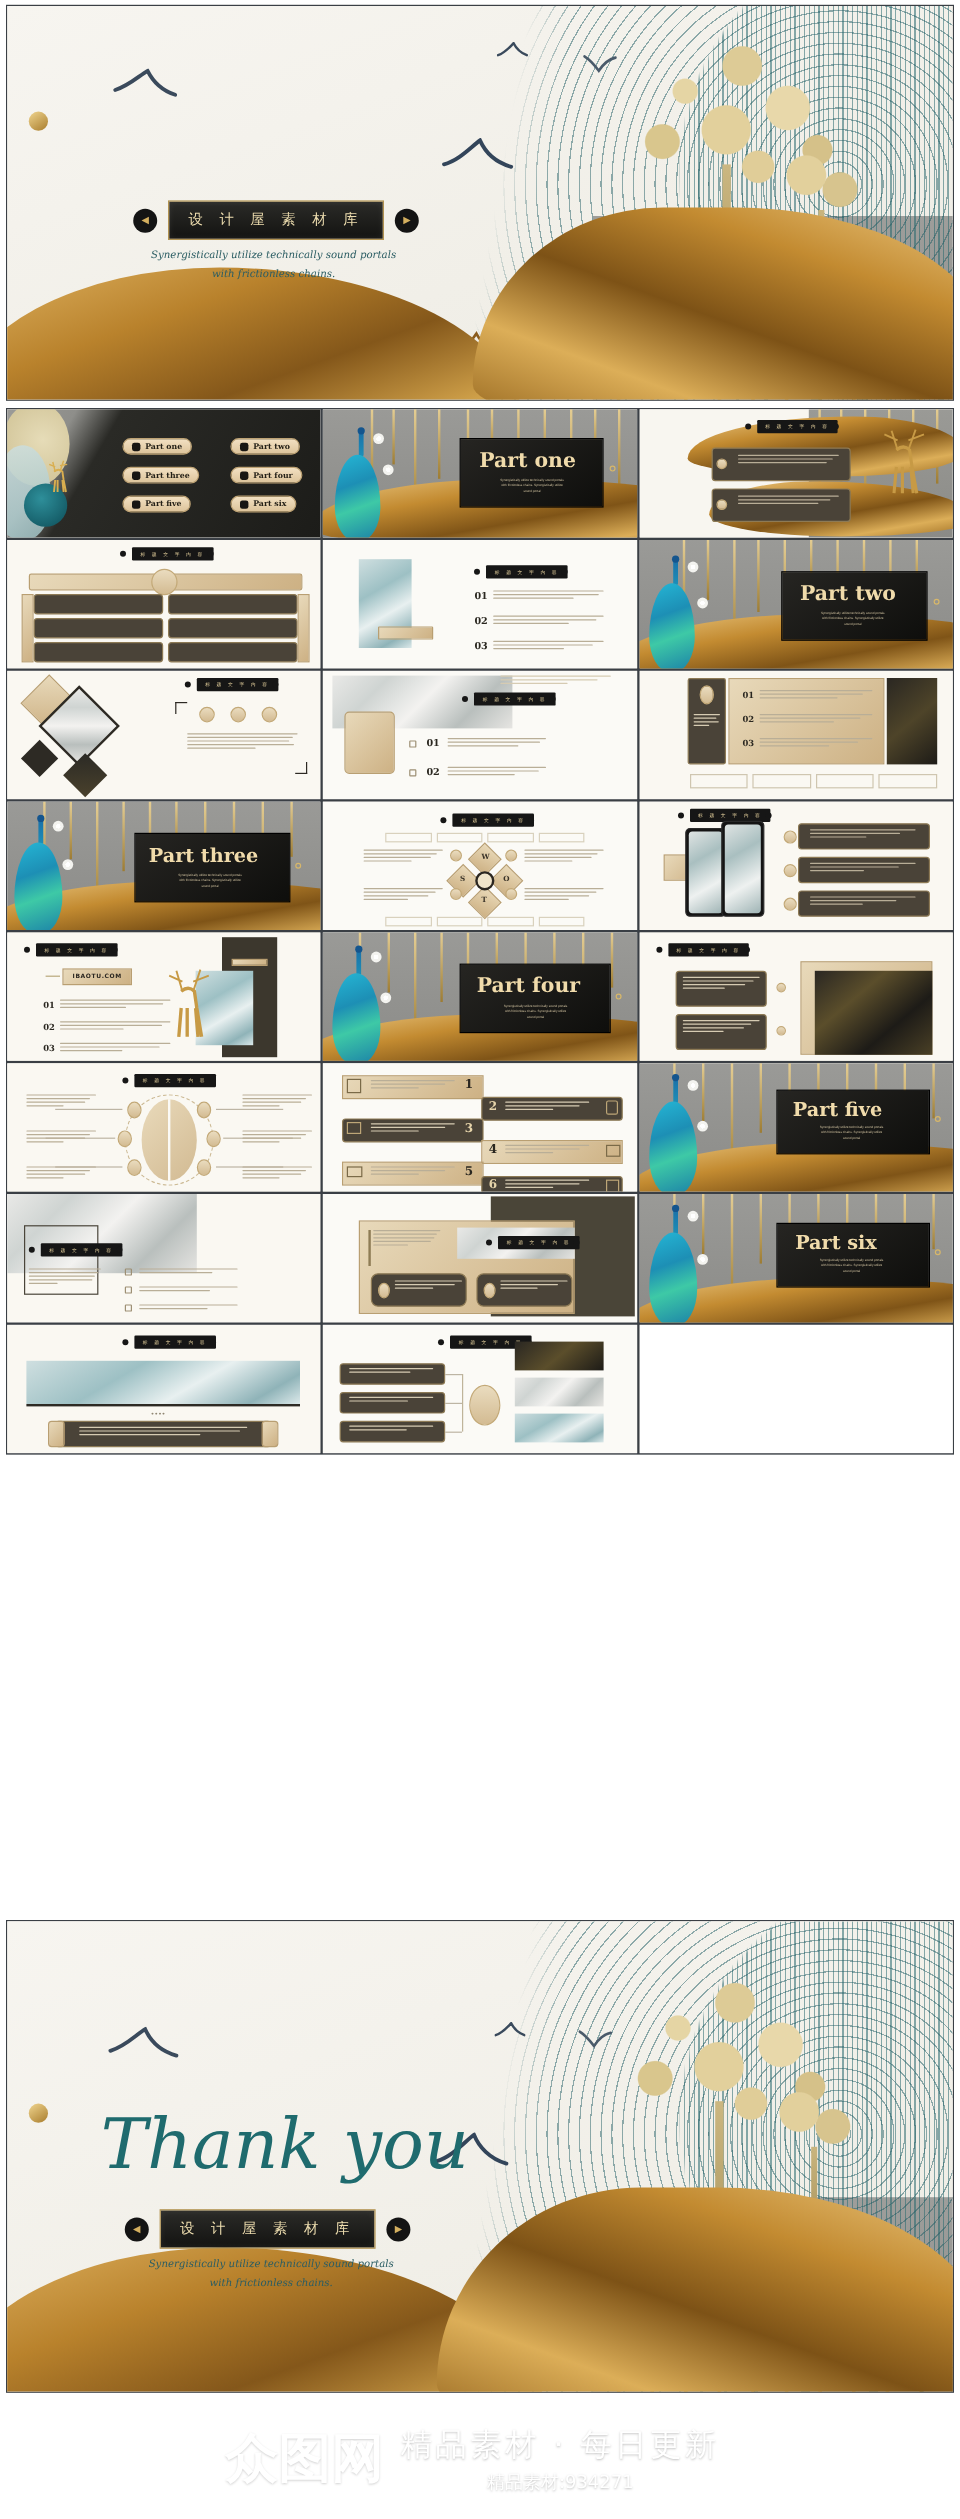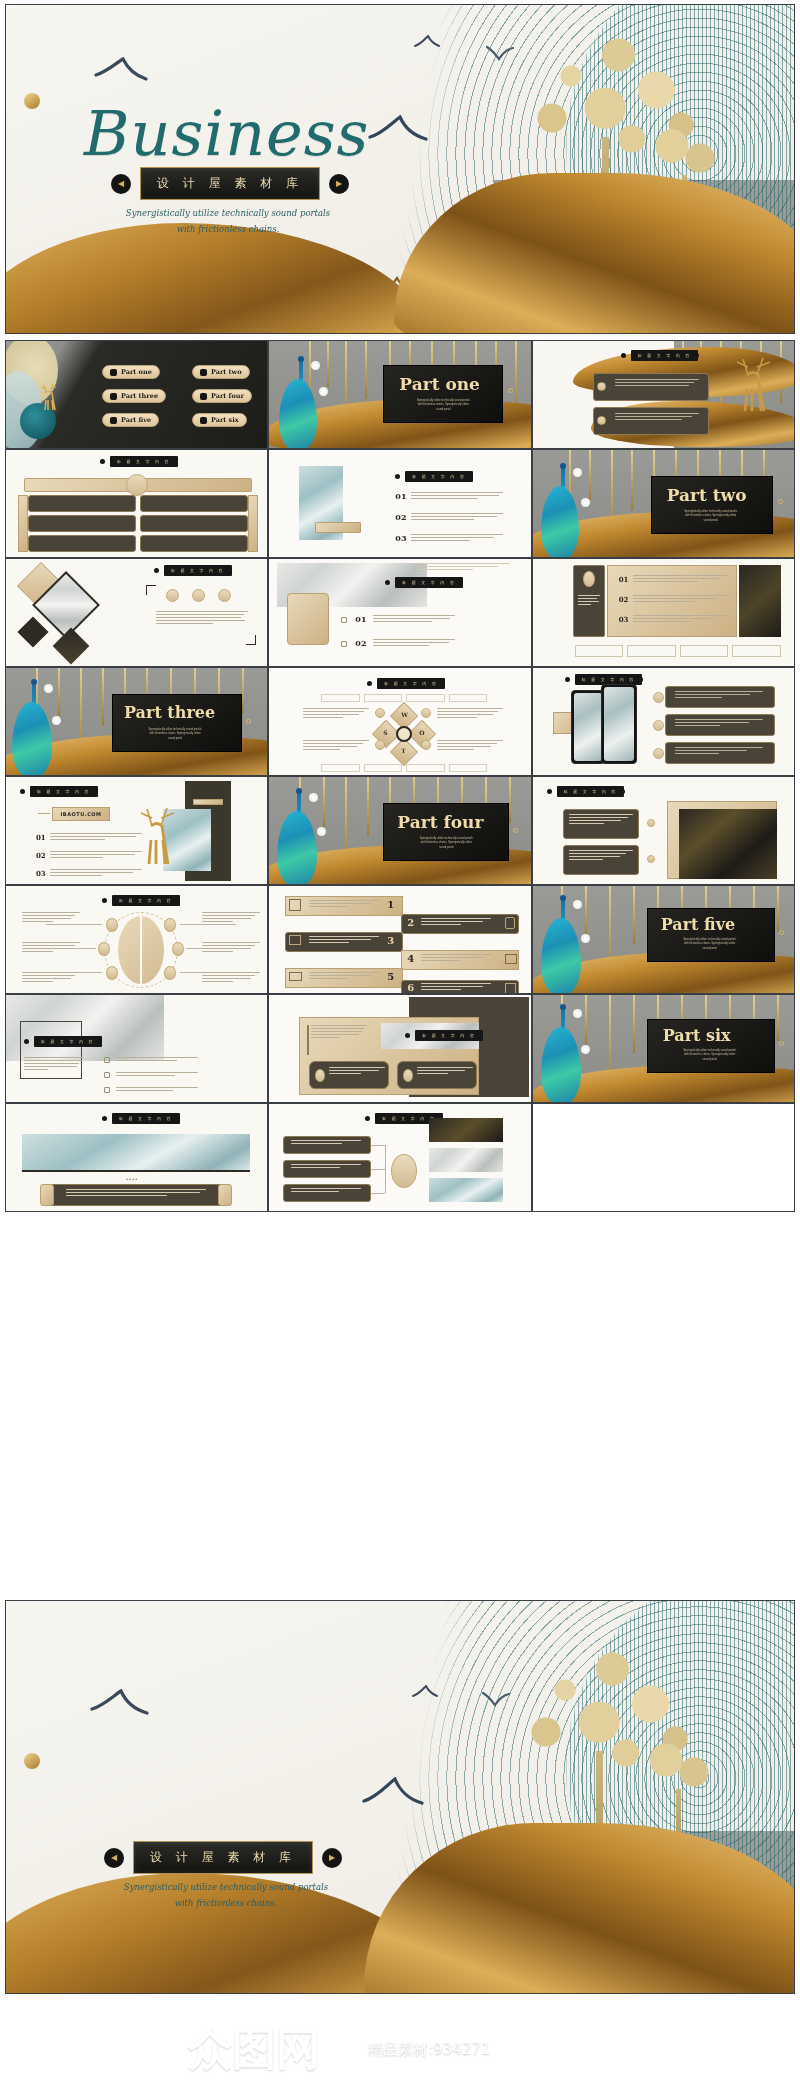--- a/index.html
+++ b/index.html
@@ -260,21 +260,20 @@
         <path d="M4 40 C9 36 12 31 14 27 C17 31 21 35 27 37" stroke="#8a5c1e" stroke-width="2" fill="none" stroke-linecap="round"></path>
         <path d="M24 46 C28 43 31 39 33 36 C35 39 39 43 44 45" stroke="#8a5c1e" stroke-width="2" fill="none" stroke-linecap="round"></path>
         <path d="M40 28 C45 24 48 19 51 15 C53 19 57 24 63 27" stroke="#8a5c1e" stroke-width="2.2" fill="none" stroke-linecap="round"></path>
         <path d="M58 18 C63 14 66 9 69 4 C71 8 75 13 79 16" stroke="#8a5c1e" stroke-width="2.2" fill="none" stroke-linecap="round"></path>
       </svg>
     </div>
 
     <div class="silk-bottom-left"></div>
     <div class="silk-right"></div>
 
-    <div class="cover-title">Business</div>
 
     <div class="brand-row">
       <div class="nav-dot">
           <i>◀</i>
         </div>
       <div class="brand-plate">设 计 屋 素 材 库</div>
       <div class="nav-dot">
           <i>▶</i>
         </div>
     </div>
@@ -1119,20 +1118,21 @@
         <path d="M26 56 C30 53 33 49 35 46 C37 49 41 53 46 55" stroke="#8a5c1e" stroke-width="2" fill="none" stroke-linecap="round"></path>
         <path d="M44 34 C49 30 52 25 55 21 C57 25 61 30 67 33" stroke="#8a5c1e" stroke-width="2.2" fill="none" stroke-linecap="round"></path>
         <path d="M64 24 C69 20 72 15 75 10 C77 14 81 19 85 22" stroke="#8a5c1e" stroke-width="2.2" fill="none" stroke-linecap="round"></path>
         <path d="M86 14 C91 10 94 6 97 2 C99 6 103 10 108 13" stroke="#8a5c1e" stroke-width="2.2" fill="none" stroke-linecap="round"></path>
       </svg>
     </div>
 
     <div class="silk-bottom-left" style="left:-50px;bottom:-70px;width:500px;height:190px"></div>
     <div class="silk-right" style="right:-30px;bottom:-30px;width:460px;height:200px"></div>
 
+    <div class="thanks-title">Thank you</div>
 
     <div class="brand-row">
       <div class="nav-dot">
           <i>◀</i>
         </div>
       <div class="brand-plate">设 计 屋 素 材 库</div>
       <div class="nav-dot">
           <i>▶</i>
         </div>
     </div>
@@ -1142,20 +1142,21 @@
       <div>with frictionless chains.</div>
     </div>
     <div class="silk" style="left:18px;top:152px;width:16px;height:16px;background:linear-gradient(145deg,#f0d58f,#a87c2c);"></div>
   </div>
 
   <div class="wm">
     <div class="wm-logo">
       <span class="glyph">众图网</span>
     </div>
     <div class="wm-right">
+      <div class="wm-slogan">精品素材 · 每日更新</div>
       <div class="wm-code">
         <span class="dash"></span>
         <span>精品素材:934271</span>
         <span class="dash"></span>
       </div>
     </div>
   </div>
 
 </div>
 

